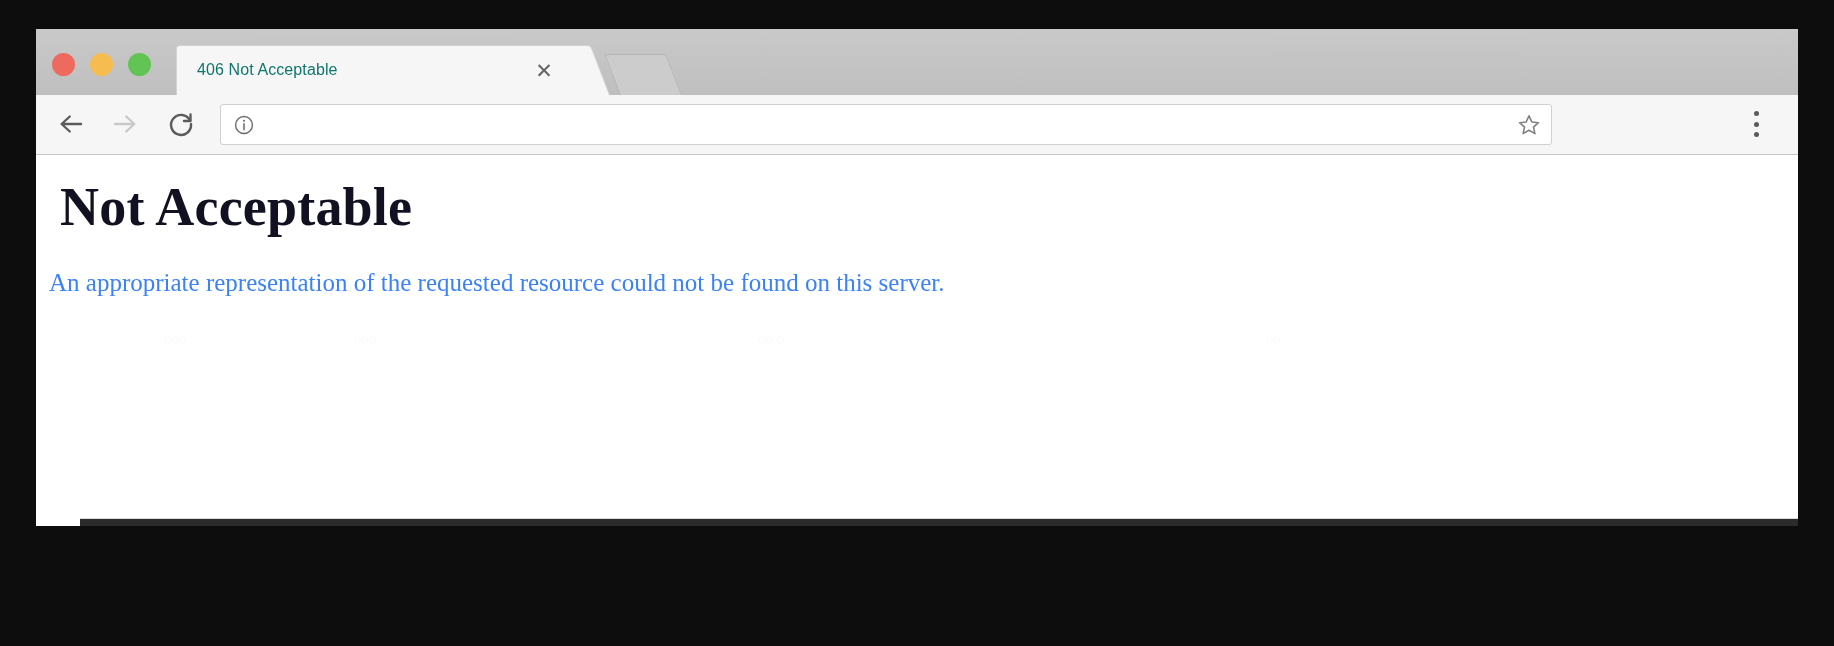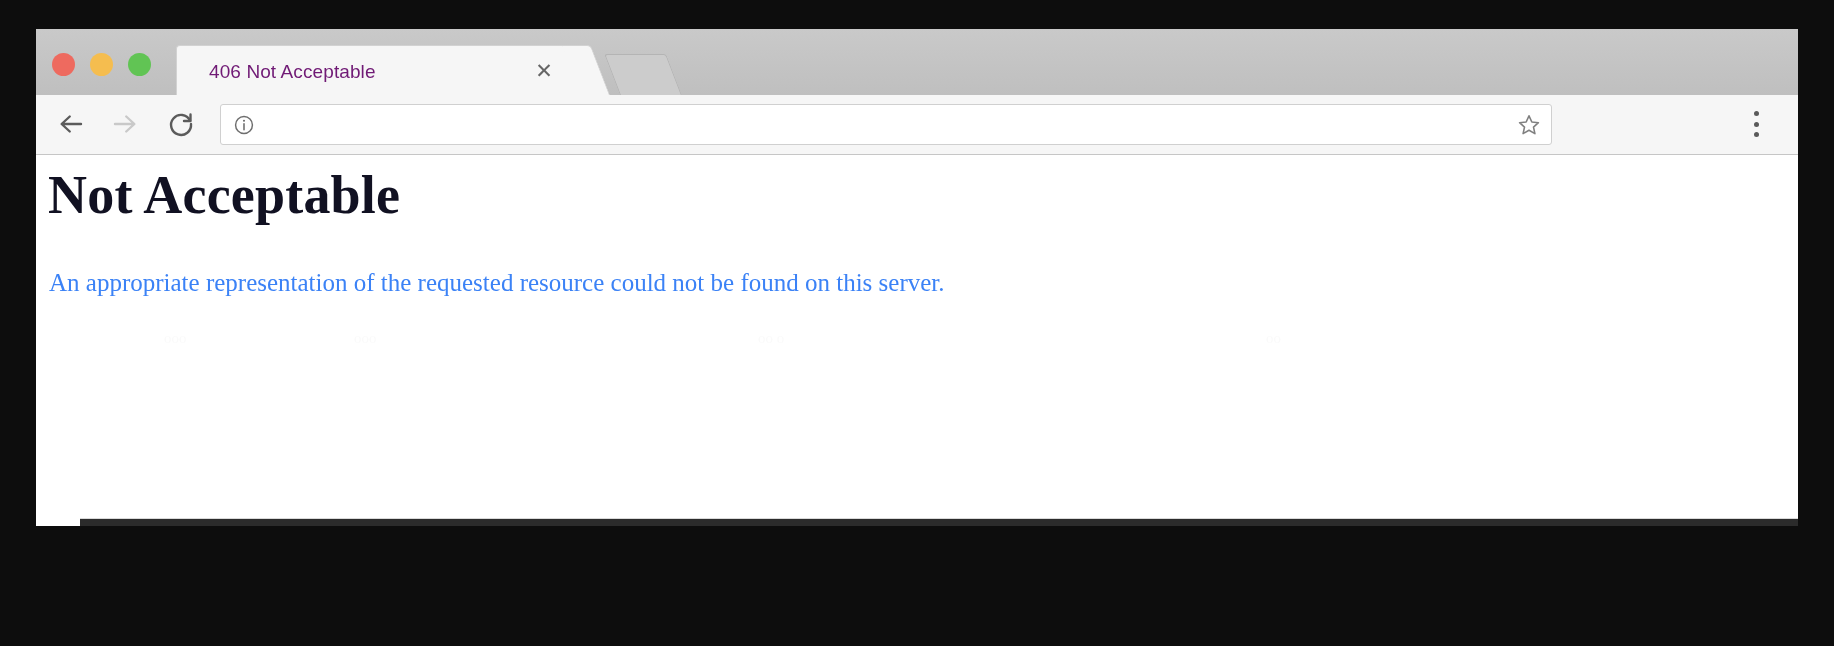--- a/index.html
+++ b/index.html
@@ -85,24 +85,24 @@
     background: #f6f6f6;
     border-top: 1px solid #d2d2d2;
     border-right: 1px solid #d2d2d2;
     box-sizing: border-box;
     transform: skewX(21deg);
     transform-origin: bottom left;
     border-top-right-radius: 4px;
   }
   #tab-title {
     position: absolute;
-    left: 32px;
+    left: 20px;
     top: 15px;
-    font-size: 19px;
-    color: #701a75;
+    font-size: 16px;
+    color: #0f766e;
     white-space: nowrap;
     letter-spacing: .1px;
     font-family: "Liberation Sans", sans-serif;
   }
   #tab-close {
     position: absolute;
     right: 26px;
     top: 13px;
     width: 24px;
     height: 24px;
@@ -208,21 +208,21 @@
   }
 
   
   #page-content {
     position: relative;
     height: 371px;
     background: #ffffff;
     overflow: hidden;
   }
   #page-heading {
-    margin: 0;
+    margin: 12px;
     position: absolute;
     left: 12px;
     top: 9px;
     font-family: "Liberation Serif", "DejaVu Serif", serif;
     font-weight: bold;
     font-size: 54px;
     line-height: 62px;
     color: #111122;
     letter-spacing: .2px;
   }

